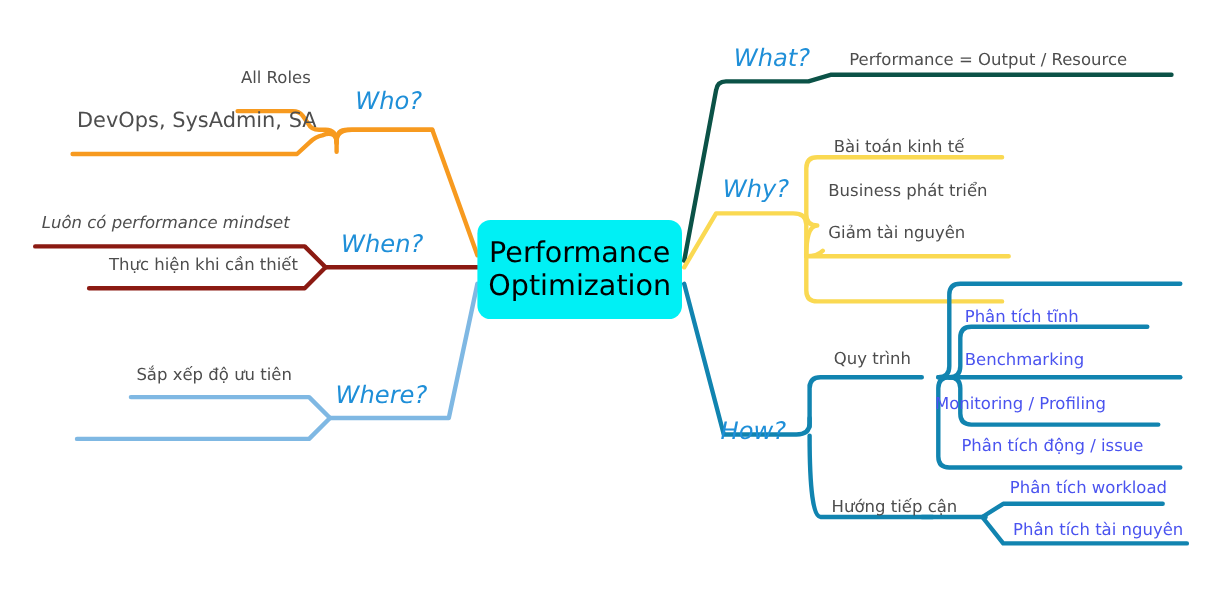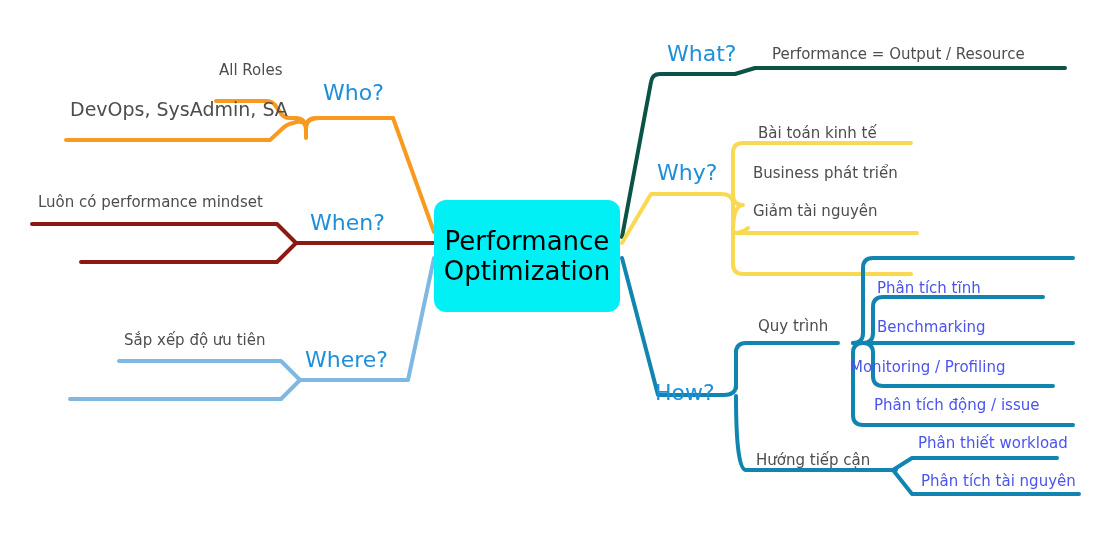--- a/index.html
+++ b/index.html
@@ -32,41 +32,42 @@
     color: #4d4d4d;
     font-size: 15px;
     line-height: 1;
   }
   .q-label {
     position: absolute;
     white-space: nowrap;
     color: #1f8fd8;
     font-size: 22px;
     line-height: 1;
+    font-style: italic;
   }
   .blue-label {
     position: absolute;
     white-space: nowrap;
     color: #4a53ef;
     font-size: 15px;
     line-height: 1;
   }
   .mid-label {
     position: absolute;
     white-space: nowrap;
     color: #4d4d4d;
     font-size: 15px;
     line-height: 1;
   }
   #central-node {
     position: absolute;
     left: 434px;
     top: 200px;
     width: 186px;
-    height: 112px;
+    height: 90px;
     background: #00f0f5;
     border-radius: 12px;
     display: flex;
     flex-direction: column;
     align-items: center;
     justify-content: center;
   }
   #central-node span {
     color: #000000;
     font-size: 26px;
@@ -154,34 +155,35 @@
   <div class="q-label" style="left:323px; top:82px;">Who?</div>
   <div class="q-label" style="left:310px; top:212px;">When?</div>
   <div class="q-label" style="left:305px; top:349px;">Where?</div>
   <div class="q-label" style="left:667px; top:43px;">What?</div>
   <div class="q-label" style="left:657px; top:162px;">Why?</div>
   <div class="q-label" style="left:655px; top:382px;">How?</div>
 
   <div class="node-label" style="left:219px; top:63px;">All Roles</div>
   <div class="node-label" style="left:70px; top:100px; font-size:19px;">DevOps, SysAdmin, SA</div>
 
-  <div class="node-label" style="left:38px; top:195px;">Luôn có performance mindset</div>
+  <div class="node-label" style="left:38px; top:195px;font-style:italic;">Luôn có performance mindset</div>
+  <div class="node-label" style="left:99px; top:233px;">Thực hiện khi cần thiết</div>
 
   <div class="node-label" style="left:124px; top:333px;">Sắp xếp độ ưu tiên</div>
 
   <div class="node-label" style="left:772px; top:47px;">Performance = Output / Resource</div>
 
   <div class="node-label" style="left:758px; top:126px;">Bài toán kinh tế</div>
   <div class="node-label" style="left:753px; top:166px;">Business phát triển</div>
   <div class="node-label" style="left:753px; top:204px;">Giảm tài nguyên</div>
 
   <div class="mid-label" style="left:758px; top:319px;">Quy trình</div>
   <div class="mid-label" style="left:756px; top:453px;">Hướng tiếp cận</div>
 
   <div class="blue-label" style="left:877px; top:281px;">Phân tích tĩnh</div>
   <div class="blue-label" style="left:877px; top:320px;">Benchmarking</div>
   <div class="blue-label" style="left:850px; top:360px;">Monitoring / Profiling</div>
   <div class="blue-label" style="left:874px; top:398px;">Phân tích động / issue</div>
 
-  <div class="blue-label" style="left:918px; top:436px;">Phân thiết workload</div>
+  <div class="blue-label" style="left:918px; top:436px;">Phân tích workload</div>
   <div class="blue-label" style="left:921px; top:474px;">Phân tích tài nguyên</div>
 
 </div>
 
 </body></html>

